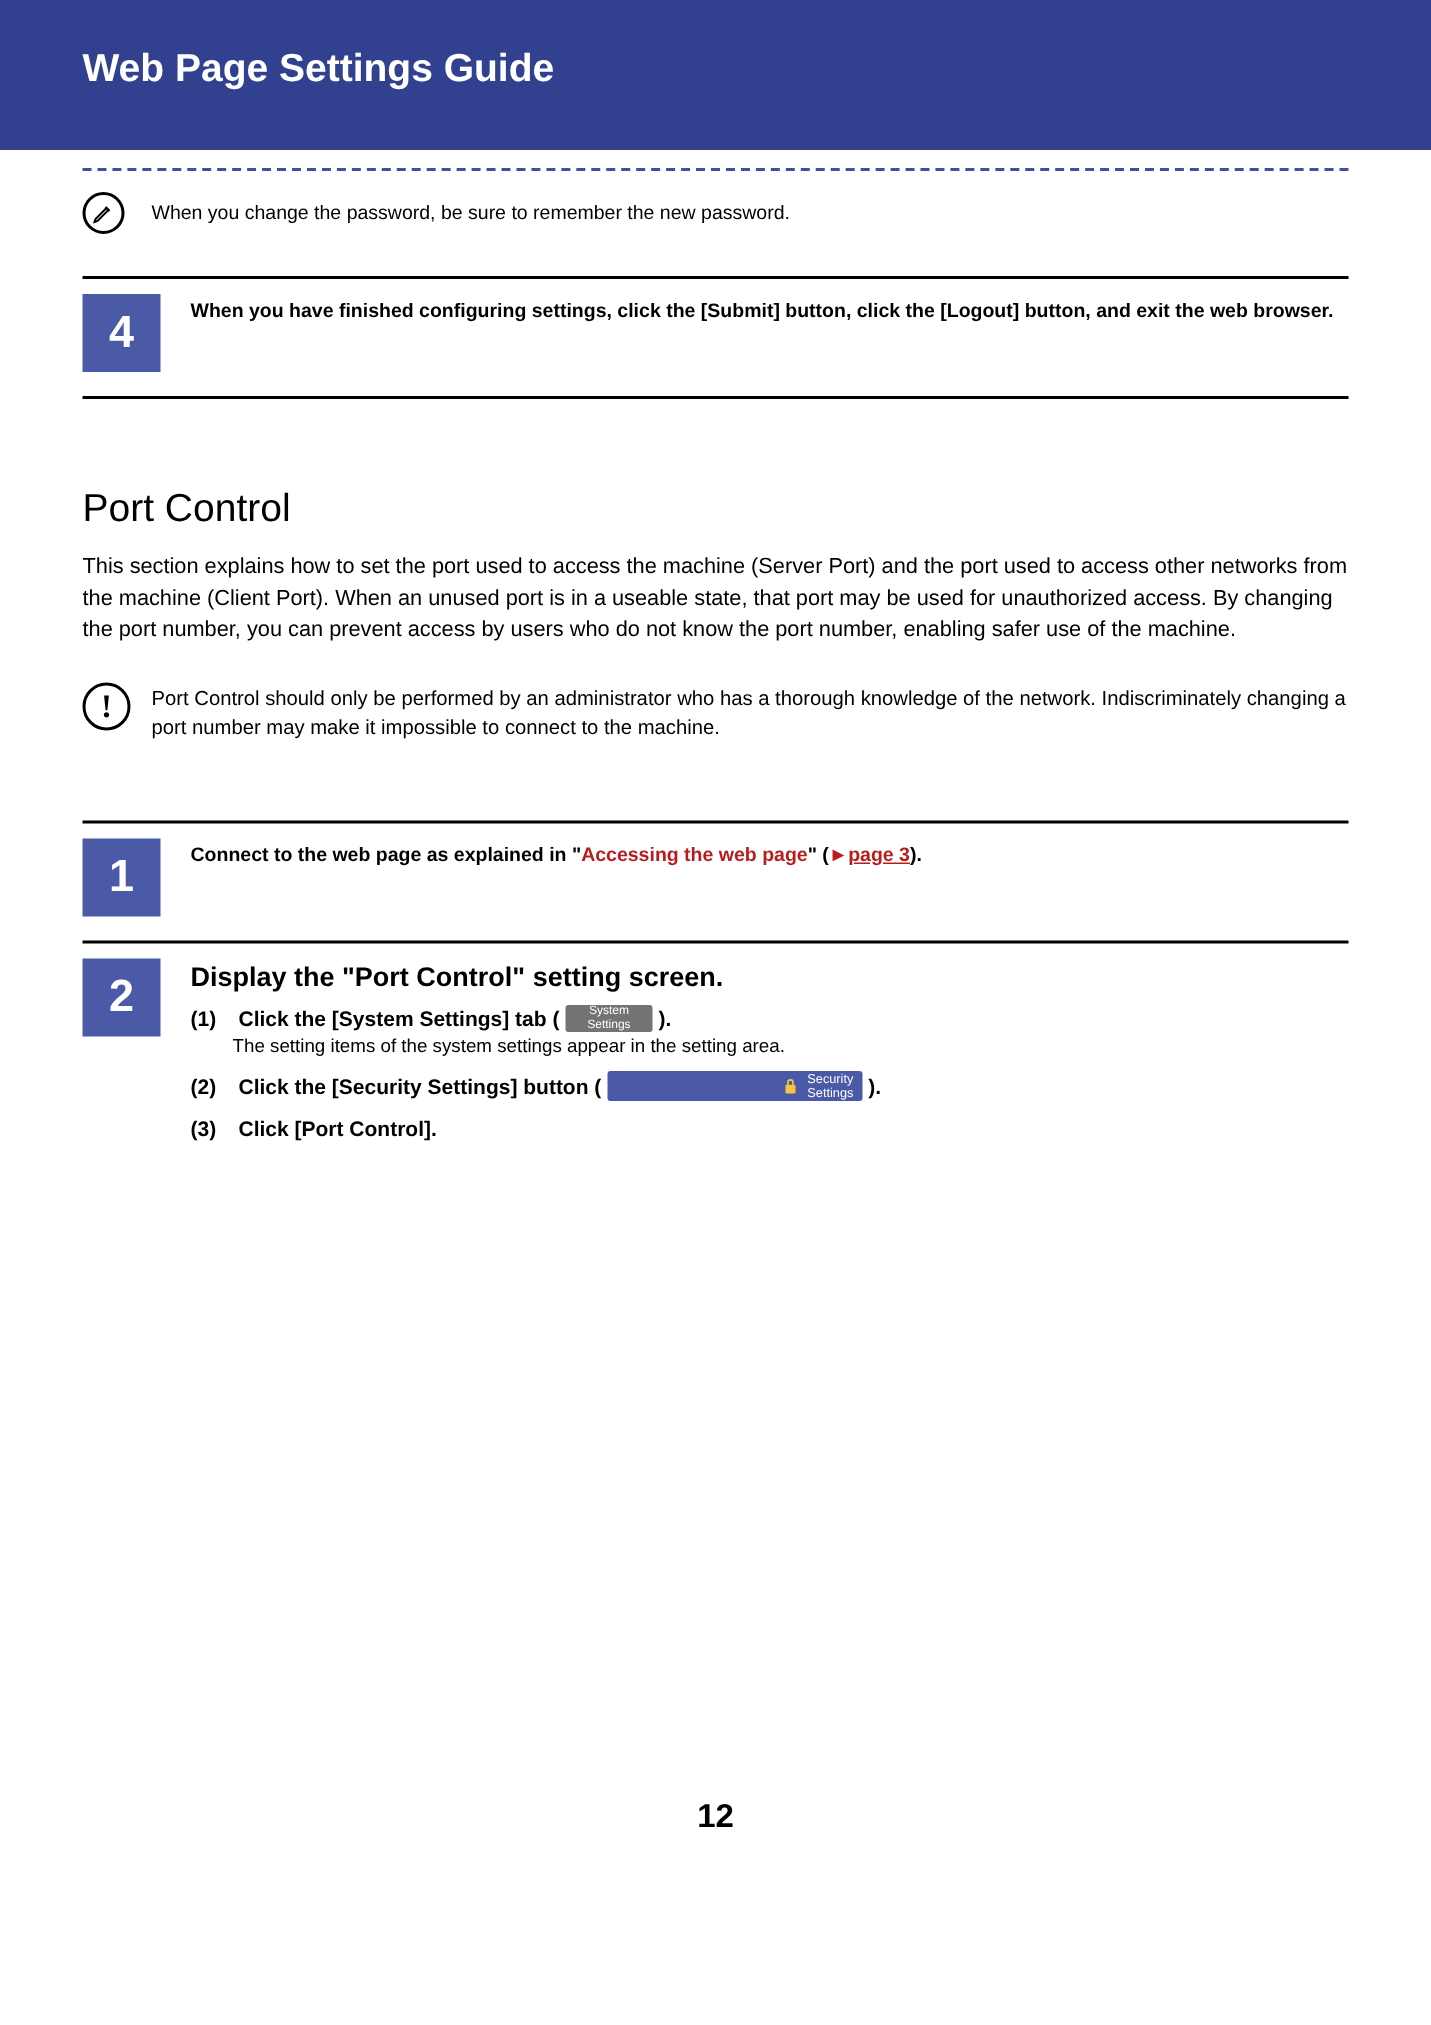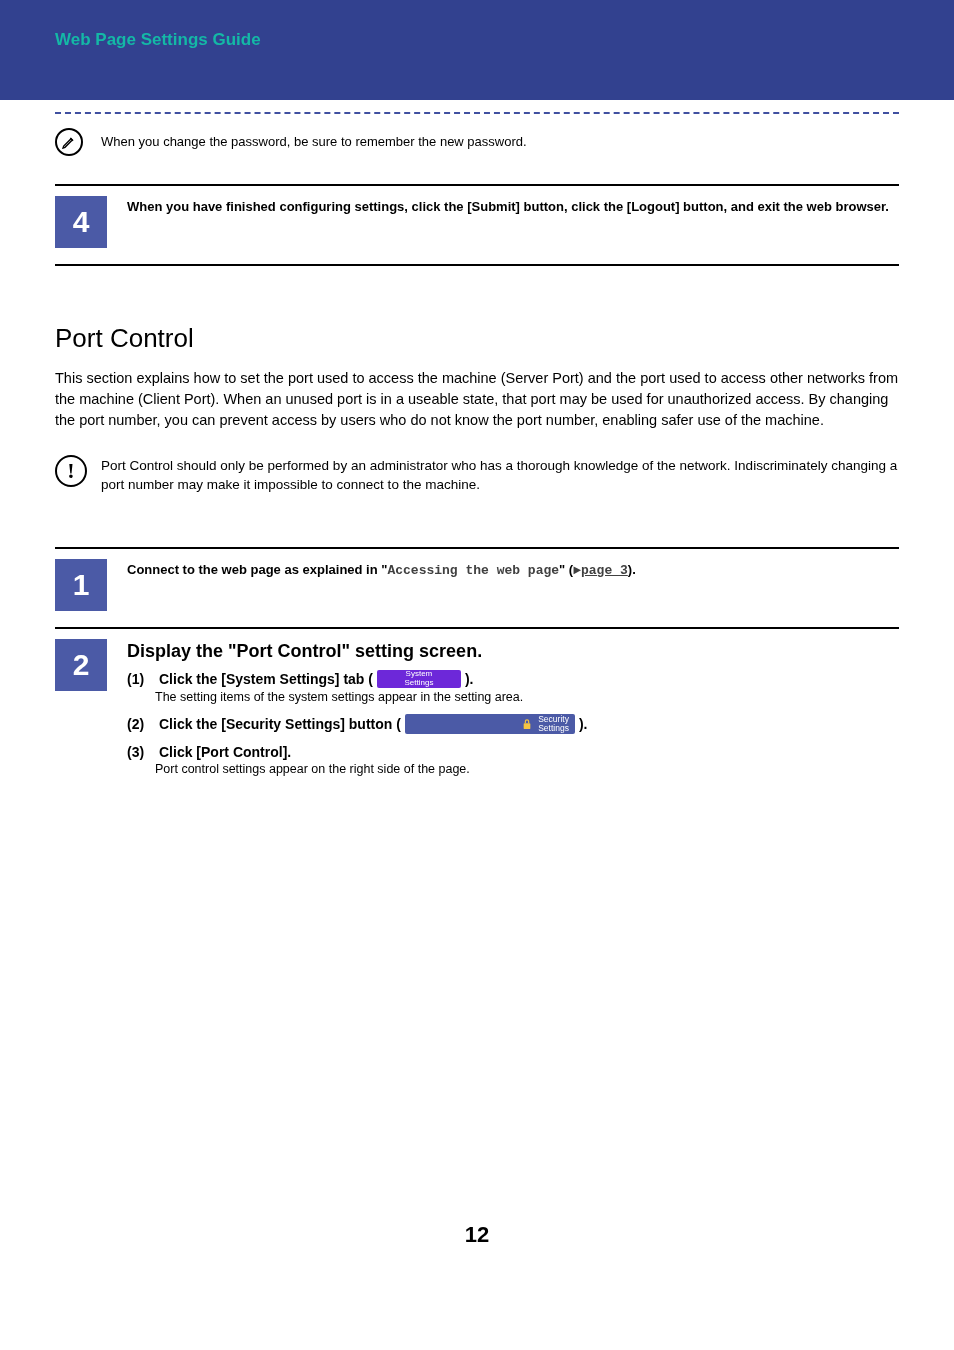--- a/index.html
+++ b/index.html
@@ -9,22 +9,22 @@
     width: 954px;
     margin: 0 auto;
     color: #000;
   }
   .header-band {
     background: #32418f;
     height: 100px;
     padding: 30px 0 0 55px;
   }
   .header-title {
-    color: #14b8a6;
-    font-size: 17px;
+    color: #ffffff;
+    font-size: 26px;
     font-weight: bold;
   }
   .content {
     padding: 0 55px;
   }
   .dashed-separator {
     border: none;
     border-top: 2px dashed #4050a0;
     margin: 12px 0 18px 0;
   }
@@ -104,21 +104,21 @@
     font-weight: bold;
     font-size: 22px;
     font-family: Georgia, serif;
     line-height: 1;
   }
   .caution-text {
     font-size: 13.5px;
     line-height: 1.4;
     padding-top: 2px;
   }
-  .link-blue { color: #404040; font-weight: bold; font-family: Liberation Mono, monospace; }
+  .link-blue { color: #b91c1c; font-weight: bold; }
   .link-underline { text-decoration: underline; }
   .sub-heading {
     font-size: 18px;
     font-weight: bold;
     margin-bottom: 8px;
   }
   .sub-item {
     font-size: 14px;
     font-weight: bold;
     margin: 4px 0 2px 0;
@@ -132,26 +132,26 @@
     margin: 2px 0 10px 28px;
   }
   .num-paren {
     display: inline-block;
     width: 28px;
   }
   .tab-chip {
     display: inline-flex;
     align-items: center;
     justify-content: center;
-    background: #6d28d9;
+    background: #737373;
     color: #fff;
     font-size: 8px;
     line-height: 1.05;
     height: 18px;
-    width: 84px;
+    width: 58px;
     border-radius: 2px;
     text-align: center;
     font-weight: normal;
     padding: 0 4px;
   }
   .sec-chip {
     display: inline-flex;
     align-items: center;
     background: #4b5aa6;
     color: #fff;
@@ -255,20 +255,19 @@
           </span>
           <span><span>Security</span><br><span>Settings</span></span>
         </span>
         <span>).</span>
       </div>
 
       <div class="sub-item" style="margin-top:10px;">
         <span class="num-paren">(3)</span>
         <span>Click [Port Control].</span>
       </div>
-      <div class="sub-note">Port control settings appear on the right side of the page.</div>
 
     </div>
   </div>
   </div>
 
   <div class="page-number">12</div>
 </div>
 
 </body></html>

